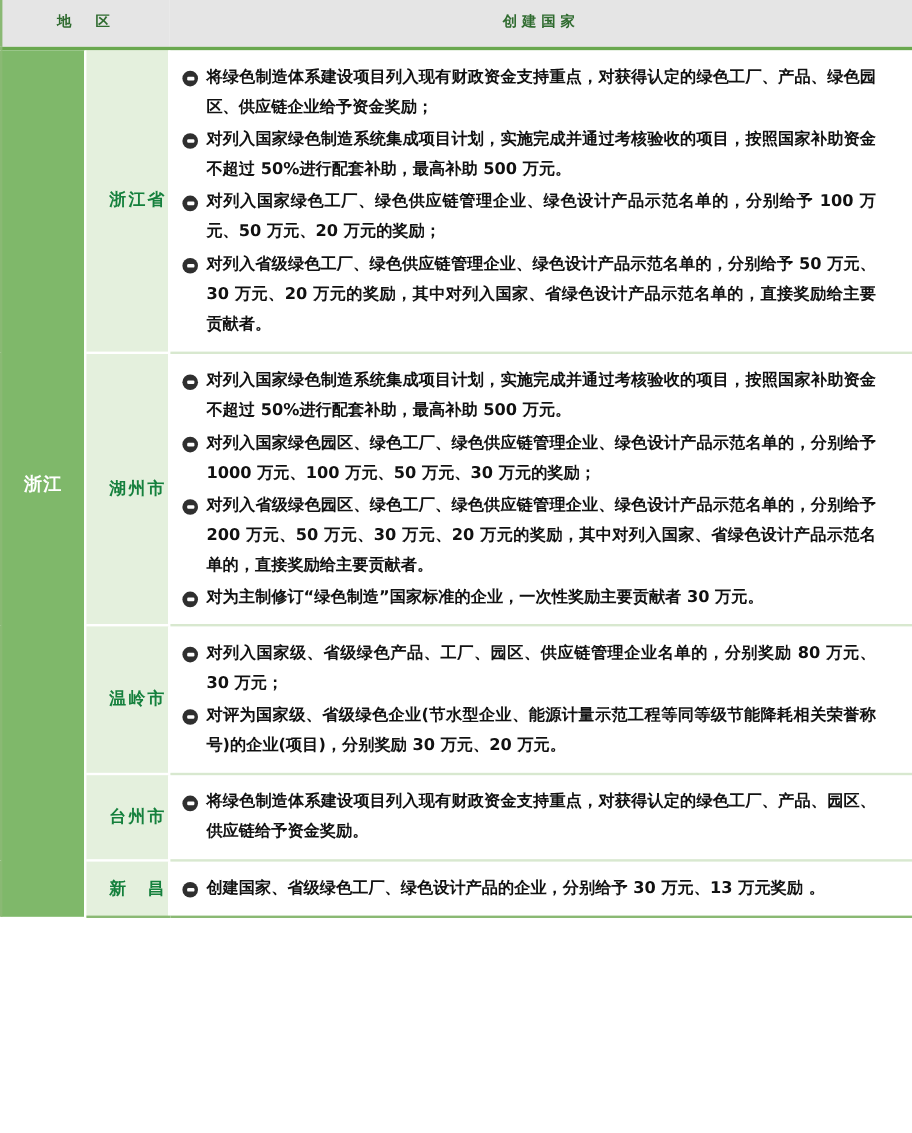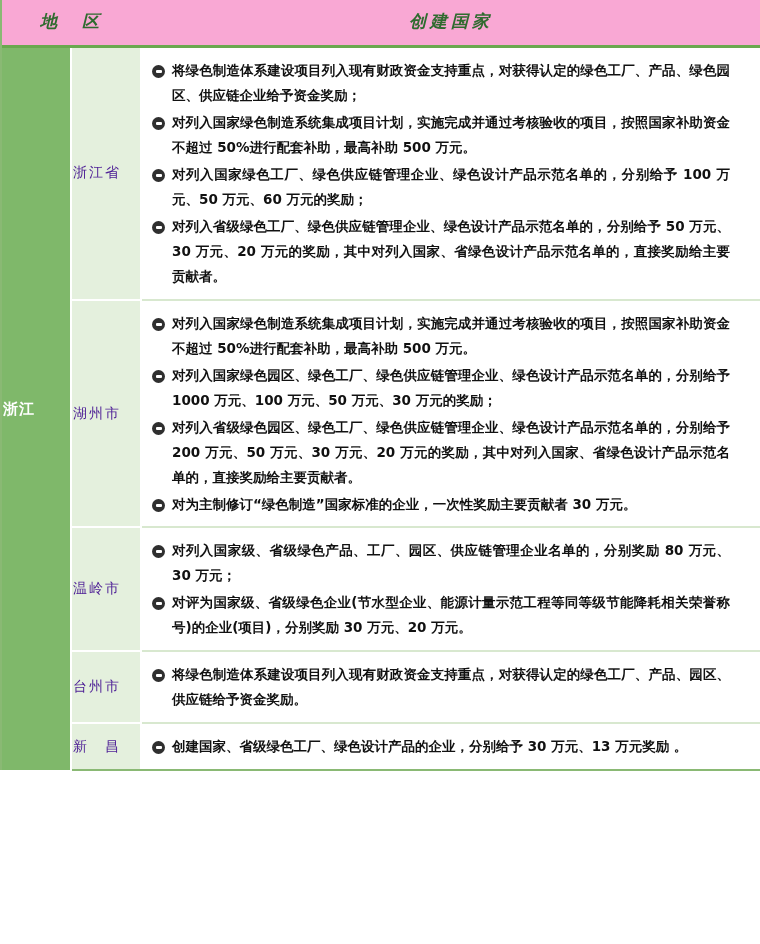--- a/index.html
+++ b/index.html
@@ -13,56 +13,55 @@
     font-family: "DejaVu Sans", "Liberation Sans", sans-serif;
     color: #1a1a1a;
     overflow: hidden;
   }
   .table {
     width: 760px;
     border-collapse: collapse;
     table-layout: fixed;
   }
   .header-row td {
-    background: #f9a8d4;
+    background: #e5e5e5;
     color: #2f6b2f;
     font-weight: bold;
-    font-size: 17px;
+    font-size: 12px;
     text-align: center;
     letter-spacing: 4px;
     padding: 10px 0 12px 0;
     border: none;
-    font-style: italic;
   }
   .header-rule {
     height: 3px;
     background: #6aa84f;
     padding: 0;
     border: none;
   }
   .col-region { width: 70px; }
   .col-city   { width: 70px; }
   .col-policy { width: 620px; }
 
   td.region-cell {
     background: #7fb86a;
     color: #ffffff;
     font-weight: bold;
     font-size: 15px;
-    text-align: left;
+    text-align: center;
     vertical-align: middle;
     letter-spacing: 1px;
     border-right: 2px solid #ffffff;
   }
   td.city-cell {
     background: #e4f0dd;
-    color: #4c1d95;
-    font-weight: normal;
+    color: #15803d;
+    font-weight: bold;
     font-size: 14px;
-    text-align: left;
+    text-align: right;
     vertical-align: middle;
     letter-spacing: 2px;
     border-bottom: 2px solid #ffffff;
     border-right: 2px solid #ffffff;
   }
   td.policy-cell {
     background: #ffffff;
     vertical-align: middle;
     padding: 10px 30px 10px 10px;
     border-bottom: 2px solid #d8e8cf;
@@ -139,21 +138,21 @@
         <div class="bullet-line">
           <span class="bullet-mark"></span>
           <span class="bullet-text">将绿色制造体系建设项目列入现有财政资金支持重点，对获得认定的绿色工厂、产品、绿色园区、供应链企业给予资金奖励；</span>
         </div>
         <div class="bullet-line">
           <span class="bullet-mark"></span>
           <span class="bullet-text">对列入国家绿色制造系统集成项目计划，实施完成并通过考核验收的项目，按照国家补助资金不超过 50%进行配套补助，最高补助 500 万元。</span>
         </div>
         <div class="bullet-line">
           <span class="bullet-mark"></span>
-          <span class="bullet-text">对列入国家绿色工厂、绿色供应链管理企业、绿色设计产品示范名单的，分别给予 100 万元、50 万元、60 万元的奖励；</span>
+          <span class="bullet-text">对列入国家绿色工厂、绿色供应链管理企业、绿色设计产品示范名单的，分别给予 100 万元、50 万元、20 万元的奖励；</span>
         </div>
         <div class="bullet-line">
           <span class="bullet-mark"></span>
           <span class="bullet-text">对列入省级绿色工厂、绿色供应链管理企业、绿色设计产品示范名单的，分别给予 50 万元、30 万元、20 万元的奖励，其中对列入国家、省绿色设计产品示范名单的，直接奖励给主要贡献者。</span>
         </div>
       </td>
     </tr>
     <tr>
       <td class="city-cell">湖州市</td>
       <td class="policy-cell">

